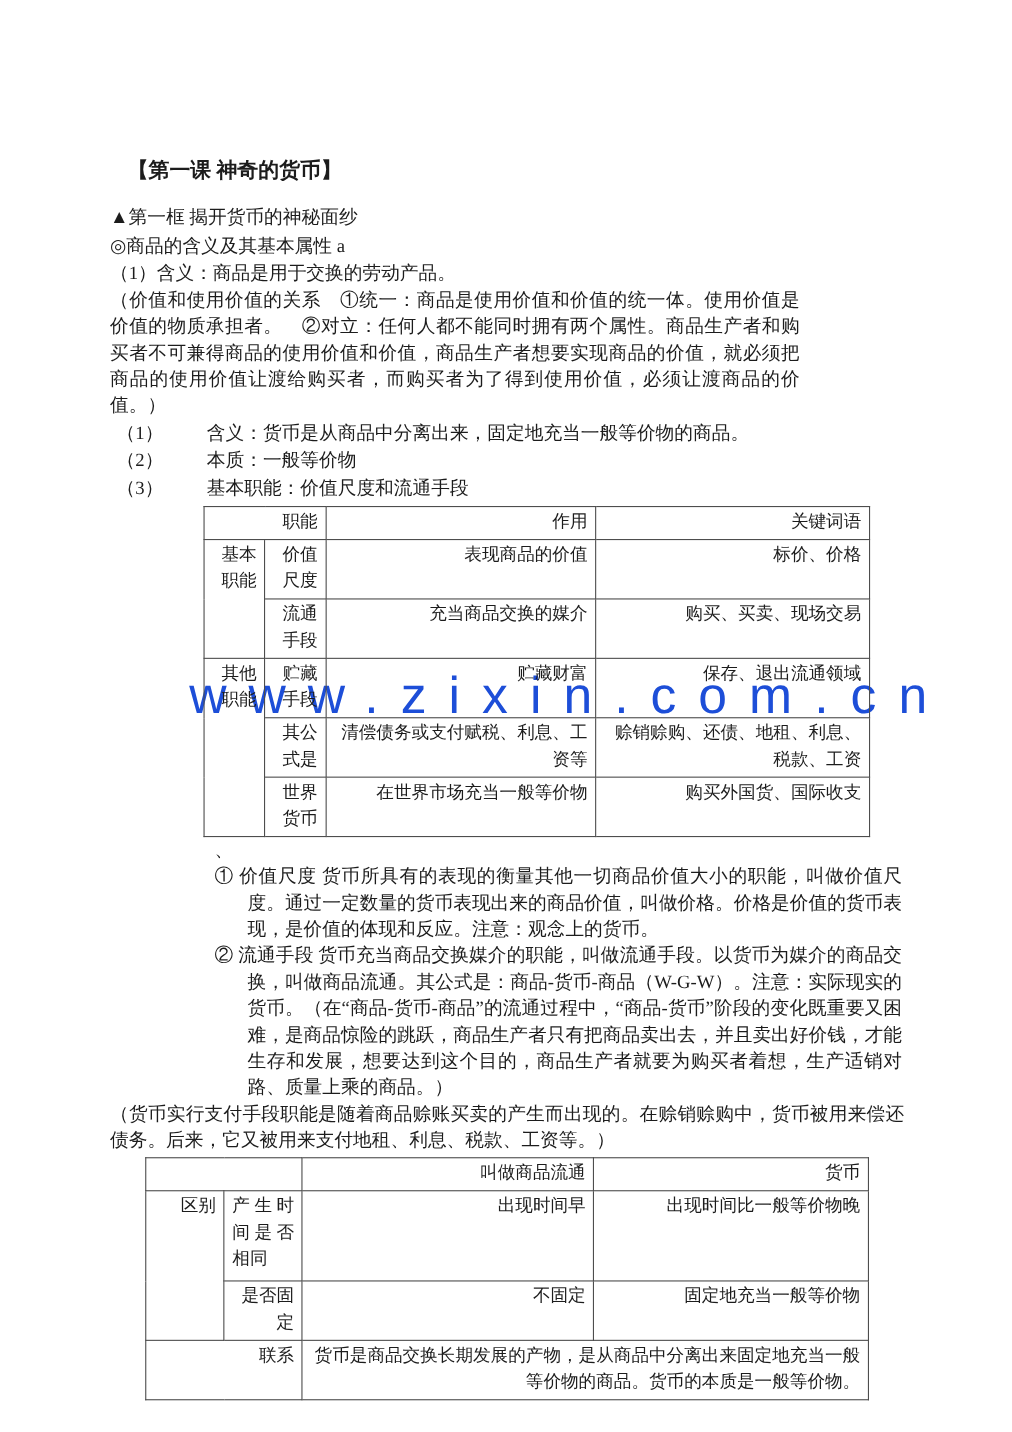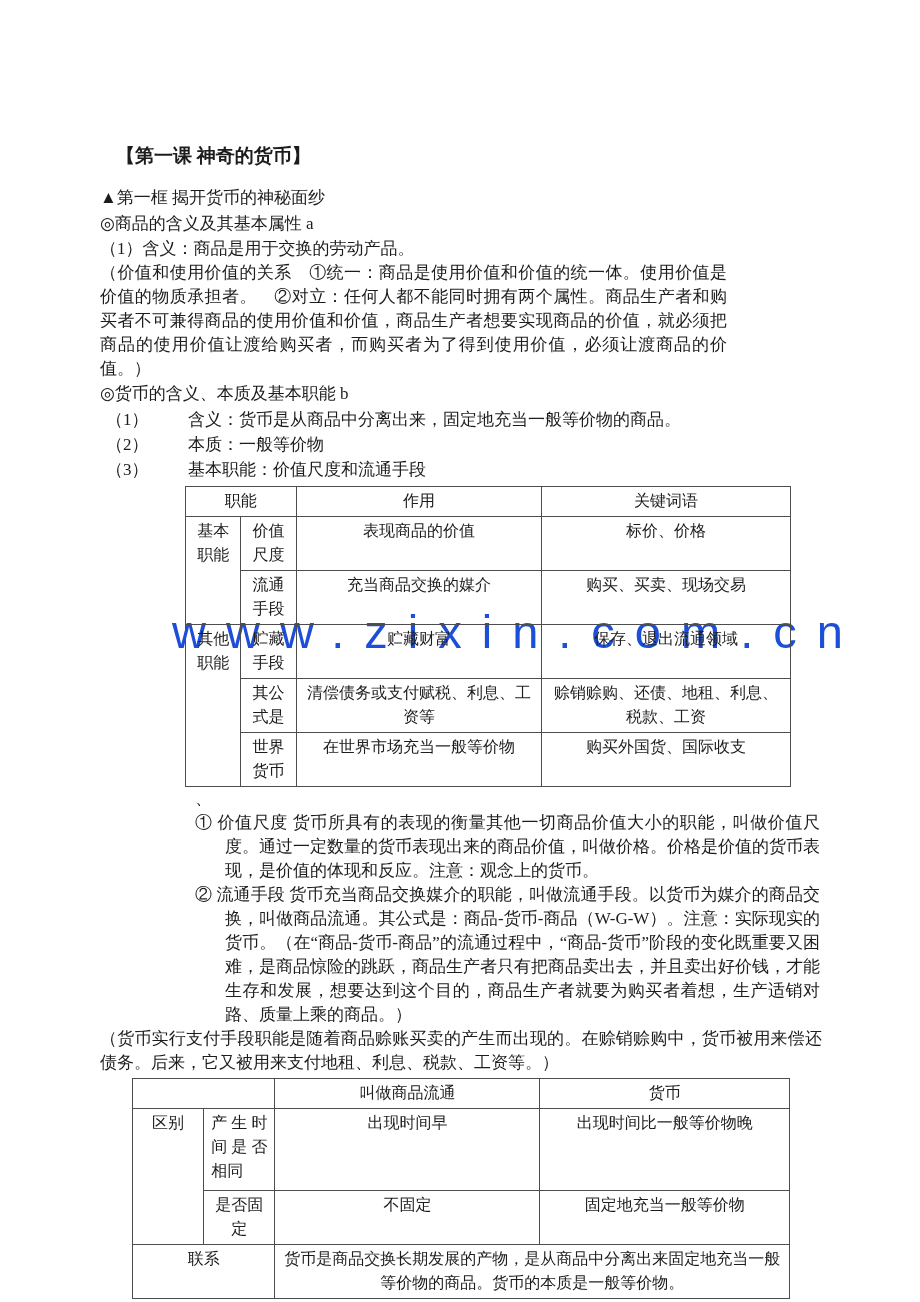--- a/index.html
+++ b/index.html
@@ -54,21 +54,21 @@
   table{
     border-collapse:collapse;
     table-layout:fixed;
     font-size:16px;
     line-height:24px;
   }
   td{
     border:1px solid #4d4d4d;
     padding:2px 7px 3px 7px;
     vertical-align:top;
-    text-align:center;
+    text-align:right;
     overflow:hidden;
   }
   .t1{margin:4px 0 0 85px;width:606px}
   .t1 .c1{width:82px}
   .t1 .c2{width:121px}
   .t1 .c3{width:200px}
   .t1 .c4{width:203px}
   .t2{margin:3px 0 0 32px;width:658px}
   .t2 .c1{width:114px}
   .t2 .c2{width:108px}
@@ -86,21 +86,20 @@
 
   <h1 class="doc-title">【第一课 神奇的货币】</h1>
 
   <div class="frame-line"><span>▲</span><span class="frame-text">第一框 揭开货币的神秘面纱</span></div>
 
   <div class="sec-heading">◎商品的含义及其基本属性 a</div>
 
   <p>（1）含义：商品是用于交换的劳动产品。</p>
   <p class="note">（价值和使用价值的关系　①统一：商品是使用价值和价值的统一体。使用价值是价值的物质承担者。　②对立：任何人都不能同时拥有两个属性。商品生产者和购买者不可兼得商品的使用价值和价值，商品生产者想要实现商品的价值，就必须把商品的使用价值让渡给购买者，而购买者为了得到使用价值，必须让渡商品的价值。）</p>
 
-  <div class="sec-heading">◎货币的含义、本质及基本职能 b</div>
 
   <div class="kv"><span class="num">（1）</span><span>含义：货币是从商品中分离出来，固定地充当一般等价物的商品。</span></div>
   <div class="kv"><span class="num">（2）</span><span>本质：一般等价物</span></div>
   <div class="kv"><span class="num">（3）</span><span>基本职能：价值尺度和流通手段</span></div>
 
   <table class="t1">
     <tbody>
         <tr>
       <td colspan="2" class="c1">职能</td>
       <td class="c3">作用</td>

